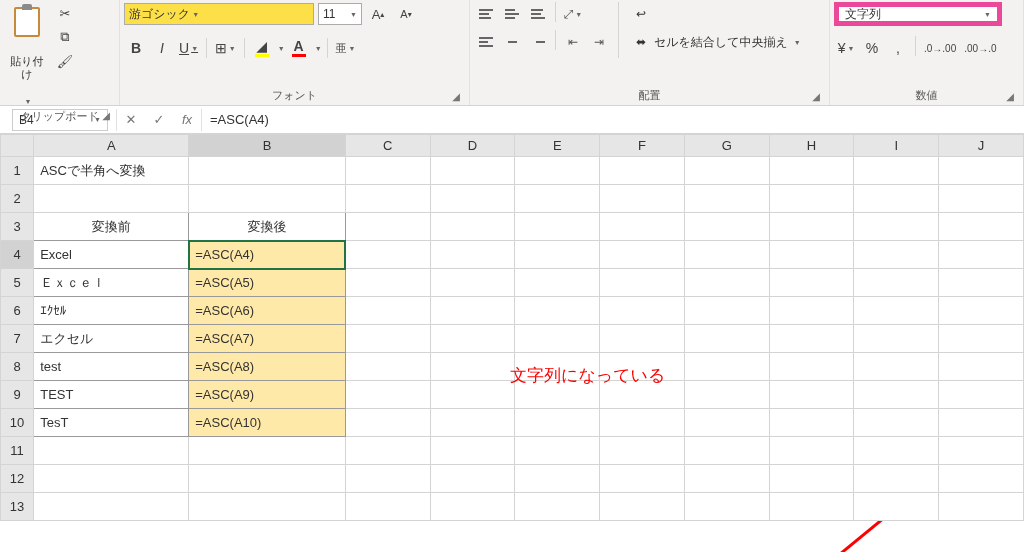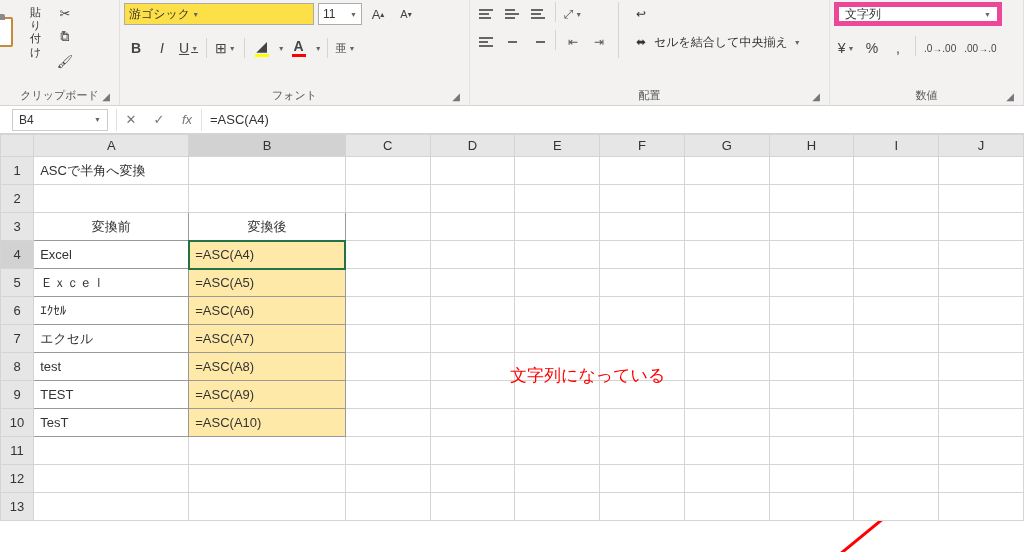--- a/index.html
+++ b/index.html
@@ -4,21 +4,21 @@
 <style>
 * { box-sizing: border-box; margin: 0; padding: 0; }
 body { font-family: "Yu Gothic", "游ゴシック", "Meiryo", sans-serif; font-size: 12px; background: #fff; color: #333; overflow: hidden; width: 1024px; height: 552px; position: relative; }
 
 
 .ribbon { background: #f3f2f1; border-bottom: 1px solid #d4d4d4; height: 106px; display: flex; }
 .group { border-right: 1px solid #e1e1e1; display: flex; flex-direction: column; padding: 2px 4px 0 4px; position: relative; }
 .group-body { flex: 1; display: flex; align-items: flex-start; gap: 4px; }
 .group-label { height: 20px; font-size: 11px; color: #555; text-align: center; display: flex; align-items: center; justify-content: center; position: relative; }
 .group-launcher { position: absolute; right: 2px; bottom: 2px; width: 14px; height: 14px; font-size: 10px; color: #777; display: flex; align-items: center; justify-content: center; cursor: pointer; }
-.big-btn { width: 46px; display: flex; flex-direction: row; align-items: center; justify-content: center; gap: 17px; padding: 4px 2px; cursor: pointer; }
+.big-btn { width: 46px; display: flex; flex-direction: column; align-items: center; justify-content: center; gap: 17px; padding: 4px 2px; cursor: pointer; }
 .big-icon { width: 32px; height: 32px; display: flex; align-items: center; justify-content: center; }
 .big-btn-label { font-size: 11px; text-align: center; line-height: 1.2; }
 .small-col { display: flex; flex-direction: column; gap: 2px; }
 .small-btn { width: 22px; height: 22px; display: flex; align-items: center; justify-content: center; cursor: pointer; font-size: 13px; color: #444; }
 .dd-arrow { font-size: 7px; margin-left: 2px; color: #666; }
 
 
 .font-row1 { display: flex; gap: 4px; align-items: center; margin-bottom: 6px; }
 .font-name { width: 190px; height: 22px; border: 1px solid #ababab; background: #fde047; padding: 0 4px; font-size: 12px; display: flex; align-items: center; justify-content: flex-start; }
 .font-size { width: 44px; height: 22px; border: 1px solid #ababab; background: #fff; padding: 0 4px; font-size: 12px; display: flex; align-items: center; justify-content: space-between; }

